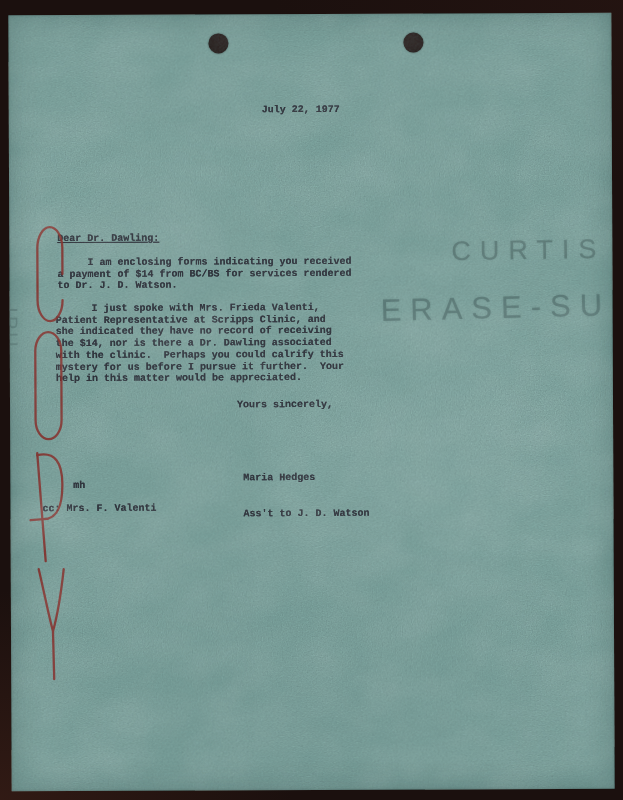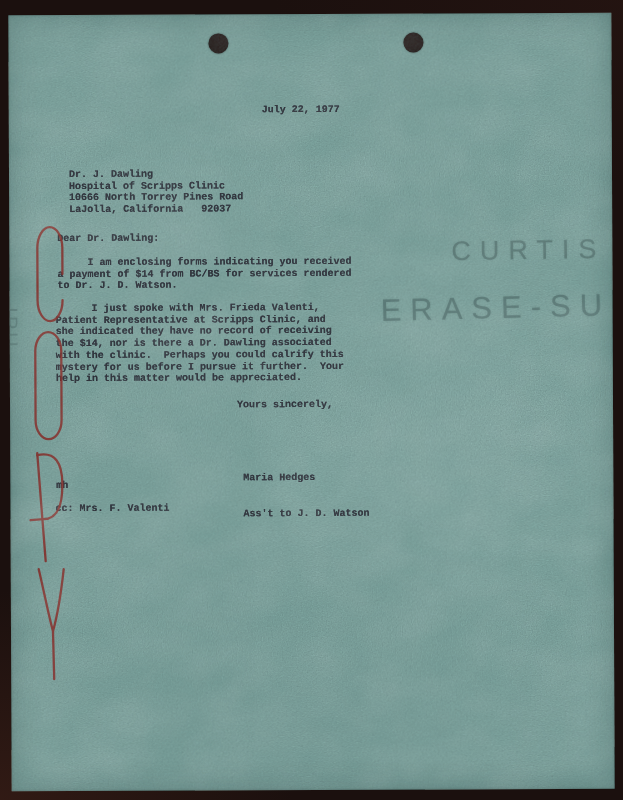--- a/index.html
+++ b/index.html
@@ -38,27 +38,27 @@
     position:absolute;
     font-family:"Liberation Mono","DejaVu Sans Mono",monospace;
     font-size:10px;line-height:11.7px;
     font-weight:700;
     color:#2a2a33;
     white-space:pre;
     text-shadow:0 0 0.5px rgba(25,25,45,0.75);
   }
   .t-date{left:253px;top:90px;}
   .t-recipient{left:60px;top:154px;}
-  .t-salutation{left:48px;top:218px;}
+  .t-salutation{left:48px;top:218px;text-decoration:underline;}
   .t-para1{left:48px;top:242px;}
   .t-para2{left:46px;top:288px;}
   .t-closing{left:227px;top:385px;}
   .t-signature{left:233px;top:435px;}
-  .t-initials{left:46px;top:465px;}
-  .t-cc{left:45px;top:488px;}
+  .t-initials{left:63px;top:465px;}
+  .t-cc{left:32px;top:488px;}
   .sig-line{display:block;}
   .watermark{
     position:absolute;
     font-family:"Liberation Sans","DejaVu Sans",sans-serif;
     font-weight:400;
     white-space:pre;
     pointer-events:none;
   }
   .wm-brand{
     left:442px;top:222px;
@@ -87,24 +87,20 @@
 <body>
 
 <div class="scene">
   <div class="paper">
 
     <div class="watermark wm-ghost">IPU</div>
     <div class="watermark wm-brand">CURTIS</div>
     <div class="watermark wm-product">ERASE-SU</div>
 
     <div class="typed t-date">July 22, 1977</div>
-    <div class="typed t-recipient">Dr. J. Dawling
-Hospital of Scripps Clinic
-10666 North Torrey Pines Road
-LaJolla, California   92037</div>
     <div class="typed t-salutation">Dear Dr. Dawling:</div>
     <div class="typed t-para1">     I am enclosing forms indicating you received
 a payment of $14 from BC/BS for services rendered
 to Dr. J. D. Watson.</div>
     <div class="typed t-para2">      I just spoke with Mrs. Frieda Valenti,
 Patient Representative at Scripps Clinic, and
 she indicated they have no record of receiving
 the $14, nor is there a Dr. Dawling associated
 with the clinic.  Perhaps you could calrify this
 mystery for us before I pursue it further.  Your

